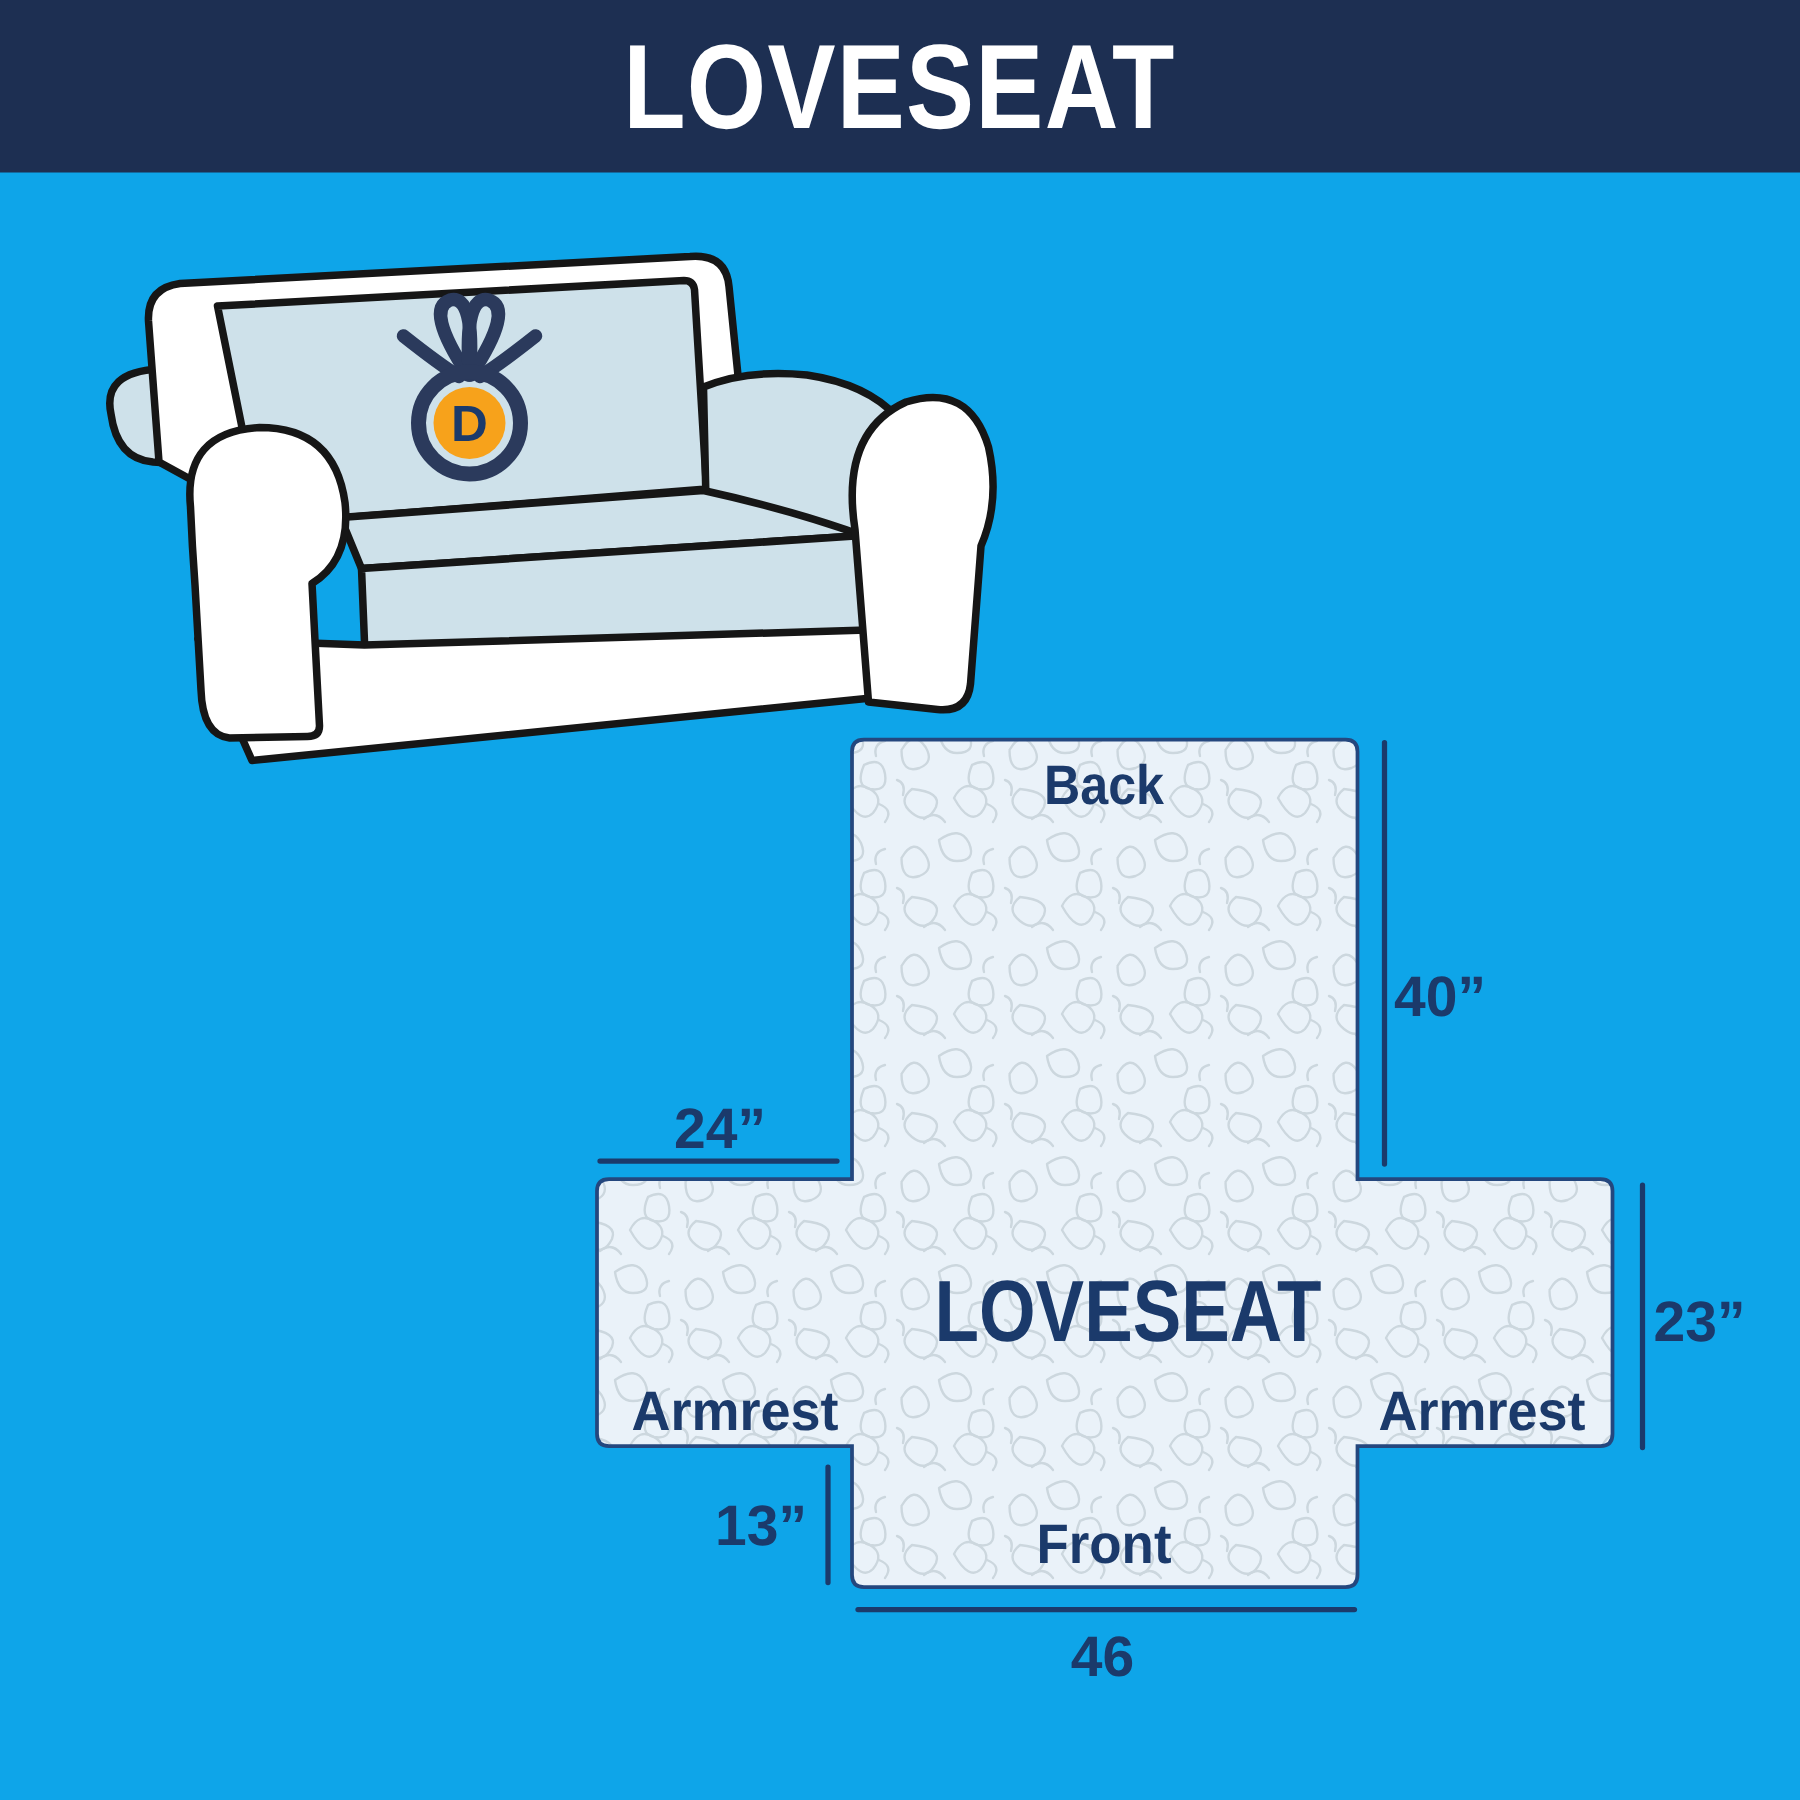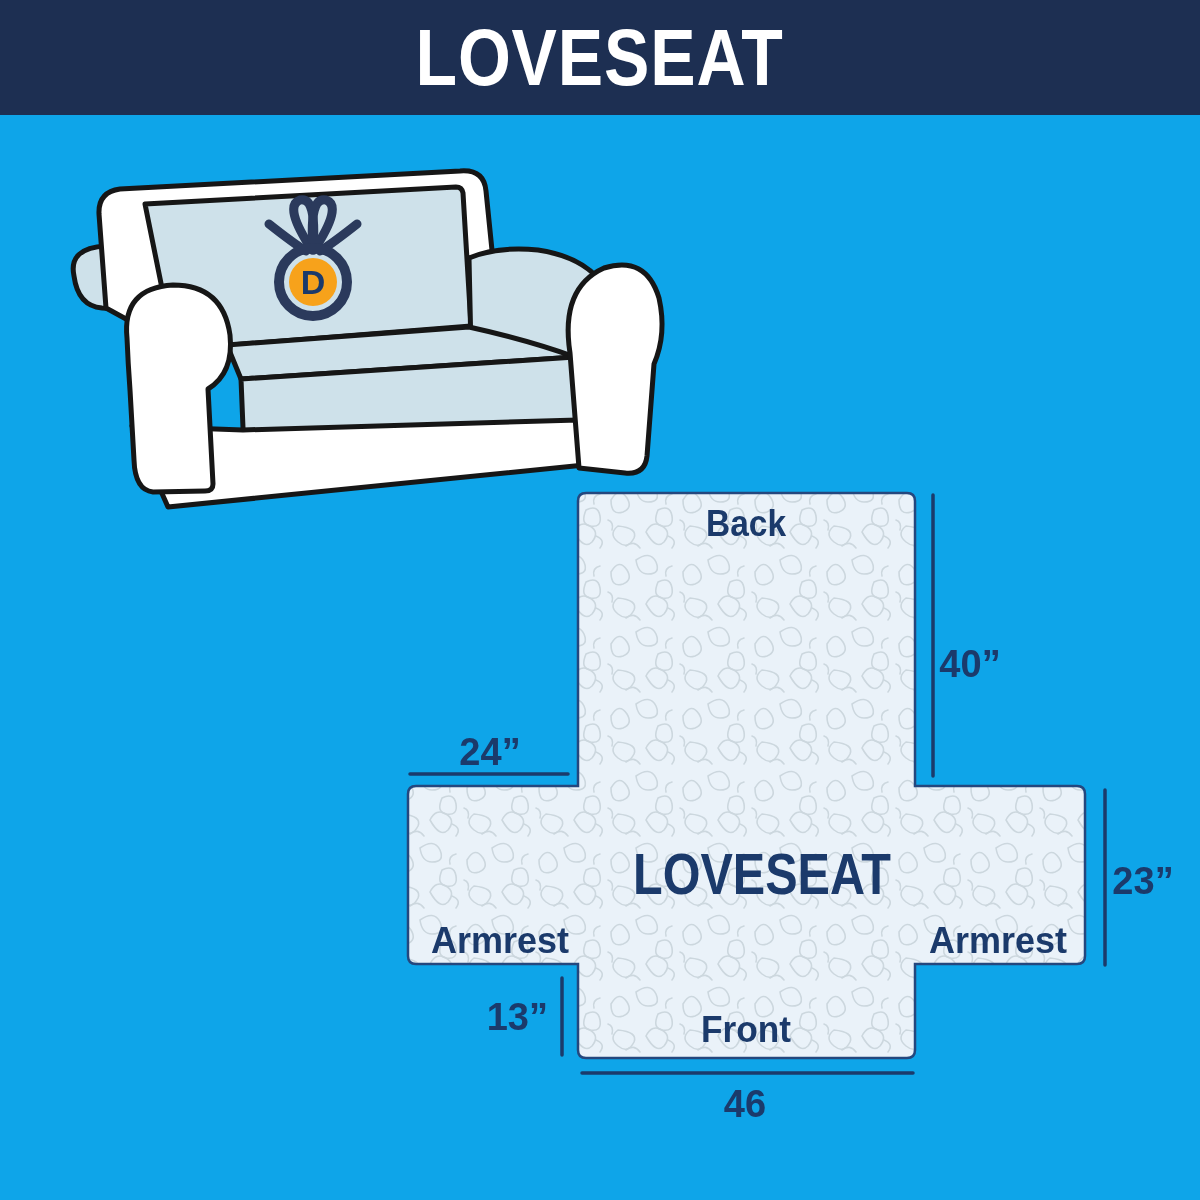--- a/index.html
+++ b/index.html
@@ -10,21 +10,21 @@
   .header{
     position:absolute;left:0;top:0;width:1200px;height:115px;
     background:#1d2f52;display:flex;align-items:center;justify-content:center;
   }
   .header-title{
     color:#ffffff;font-size:80px;font-weight:bold;letter-spacing:1px;
     transform:scaleX(.85);transform-origin:center;line-height:1;
     font-family:"Liberation Sans",sans-serif;
   }
   .sofa-wrap{position:absolute;left:70px;top:158px;width:600px;height:370px;}
-  .diagram-wrap{position:absolute;left:390px;top:480px;width:810px;height:660px;}
+  .diagram-wrap{position:absolute;left:380px;top:480px;width:810px;height:660px;}
   svg text{font-family:"Liberation Sans",sans-serif;font-weight:bold;fill:#1b3a6b;}
 </style>
 </head>
 <body>
 
 <div id="canvas">
 
   <div class="header">
     <div class="header-title">LOVESEAT</div>
   </div>

